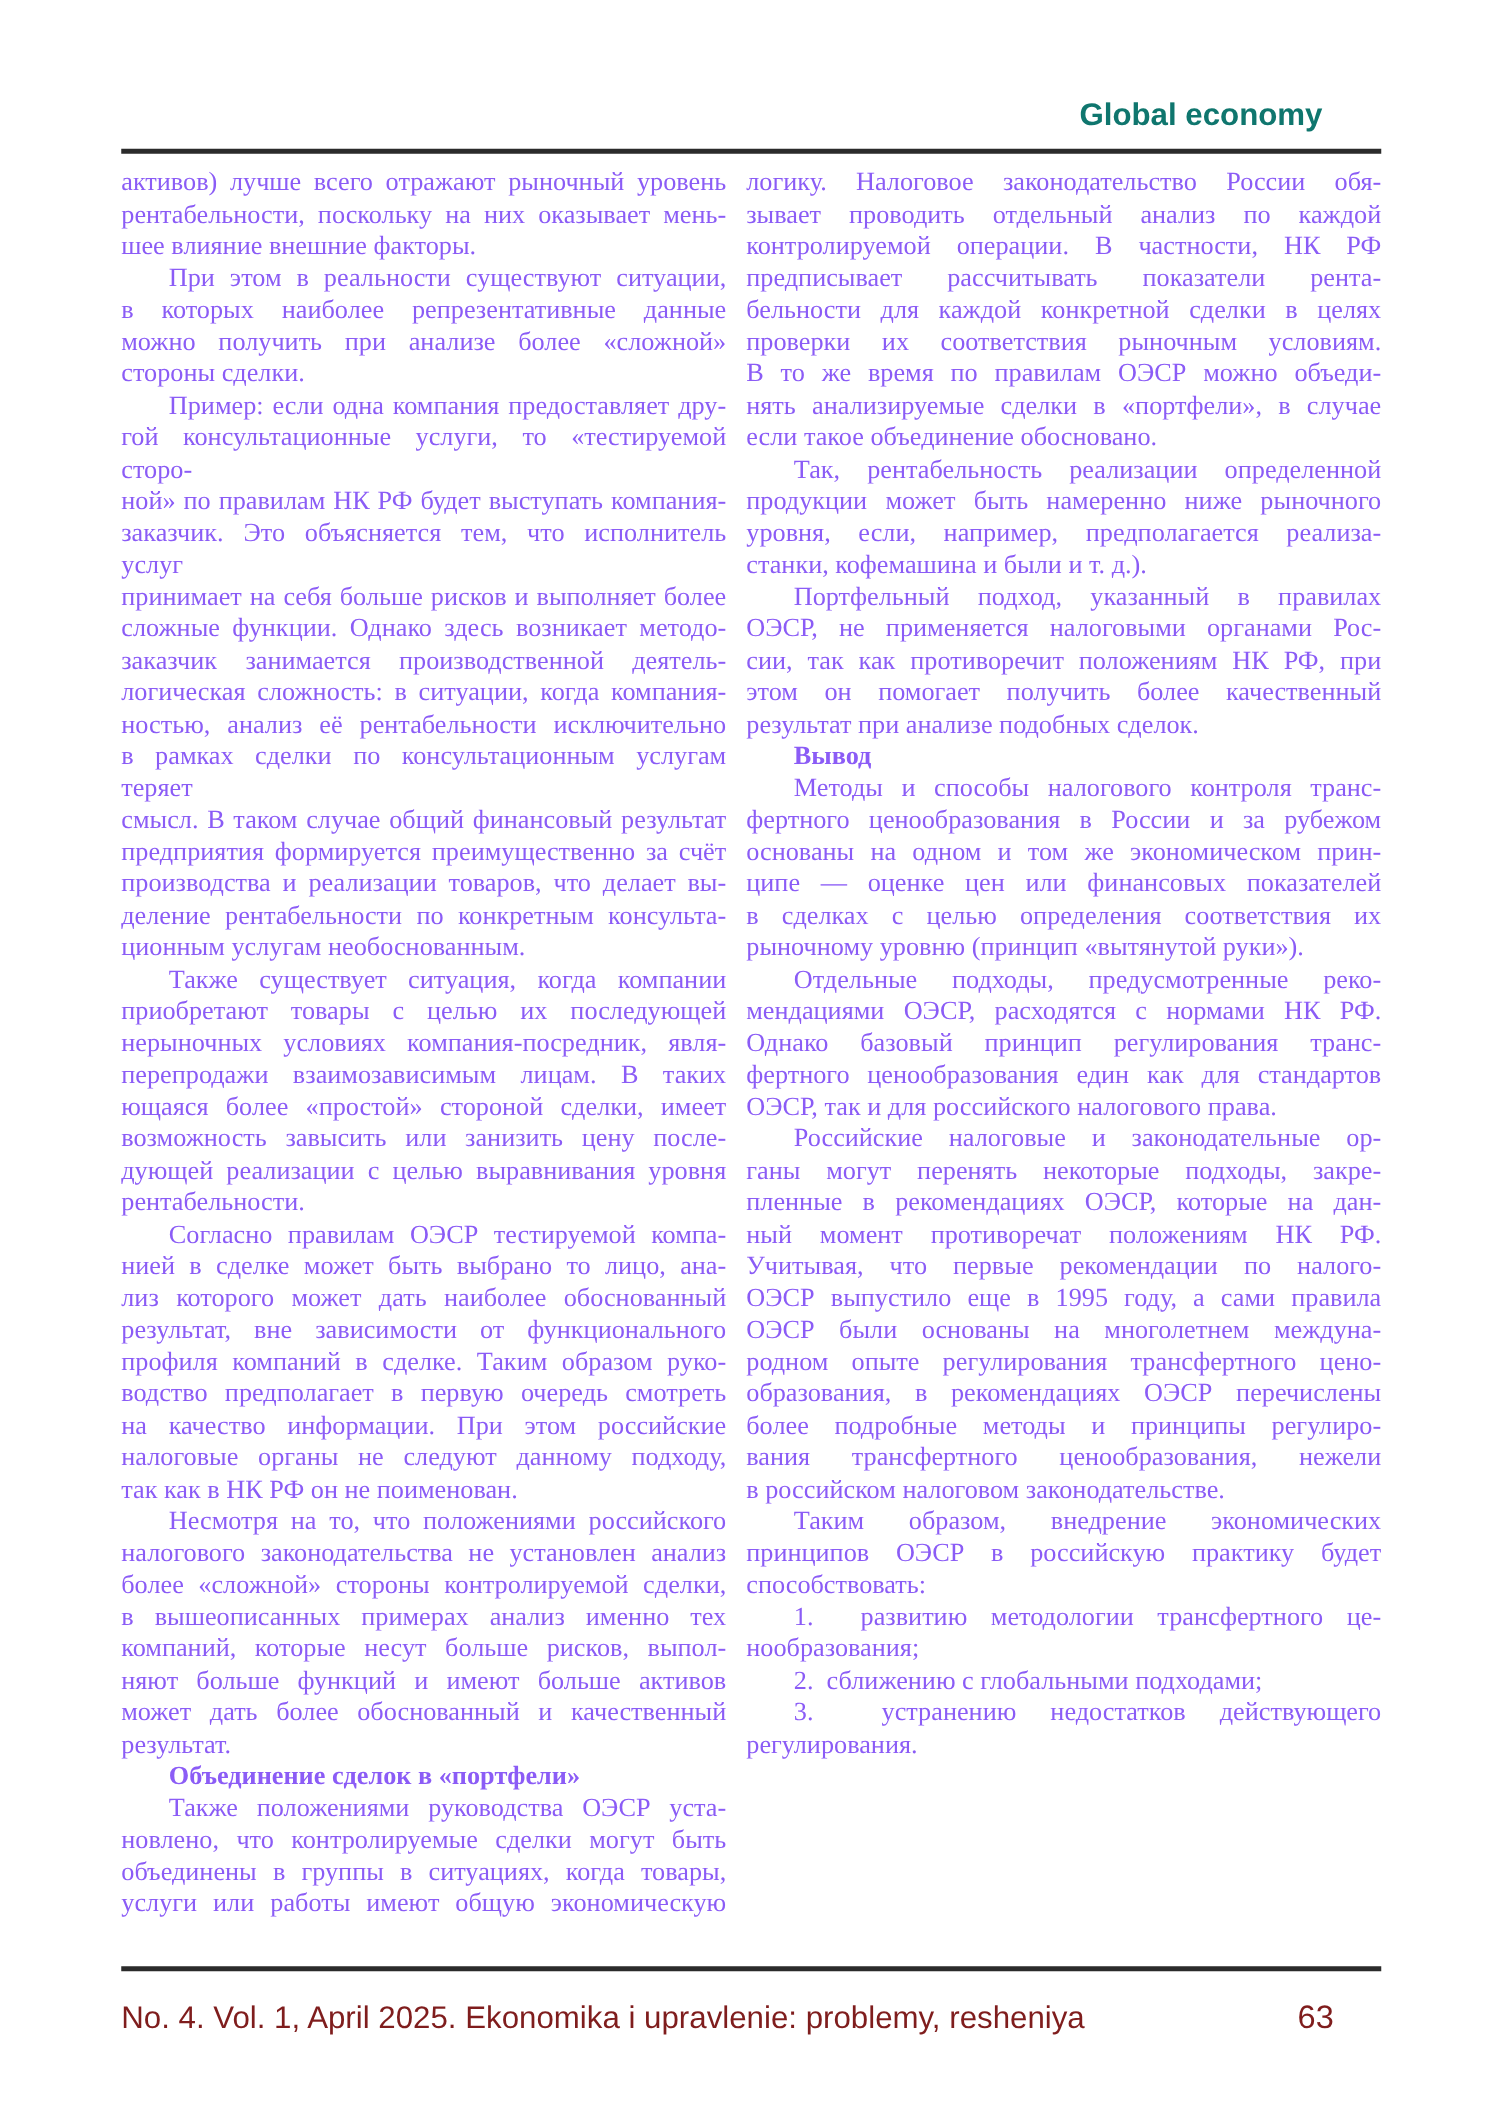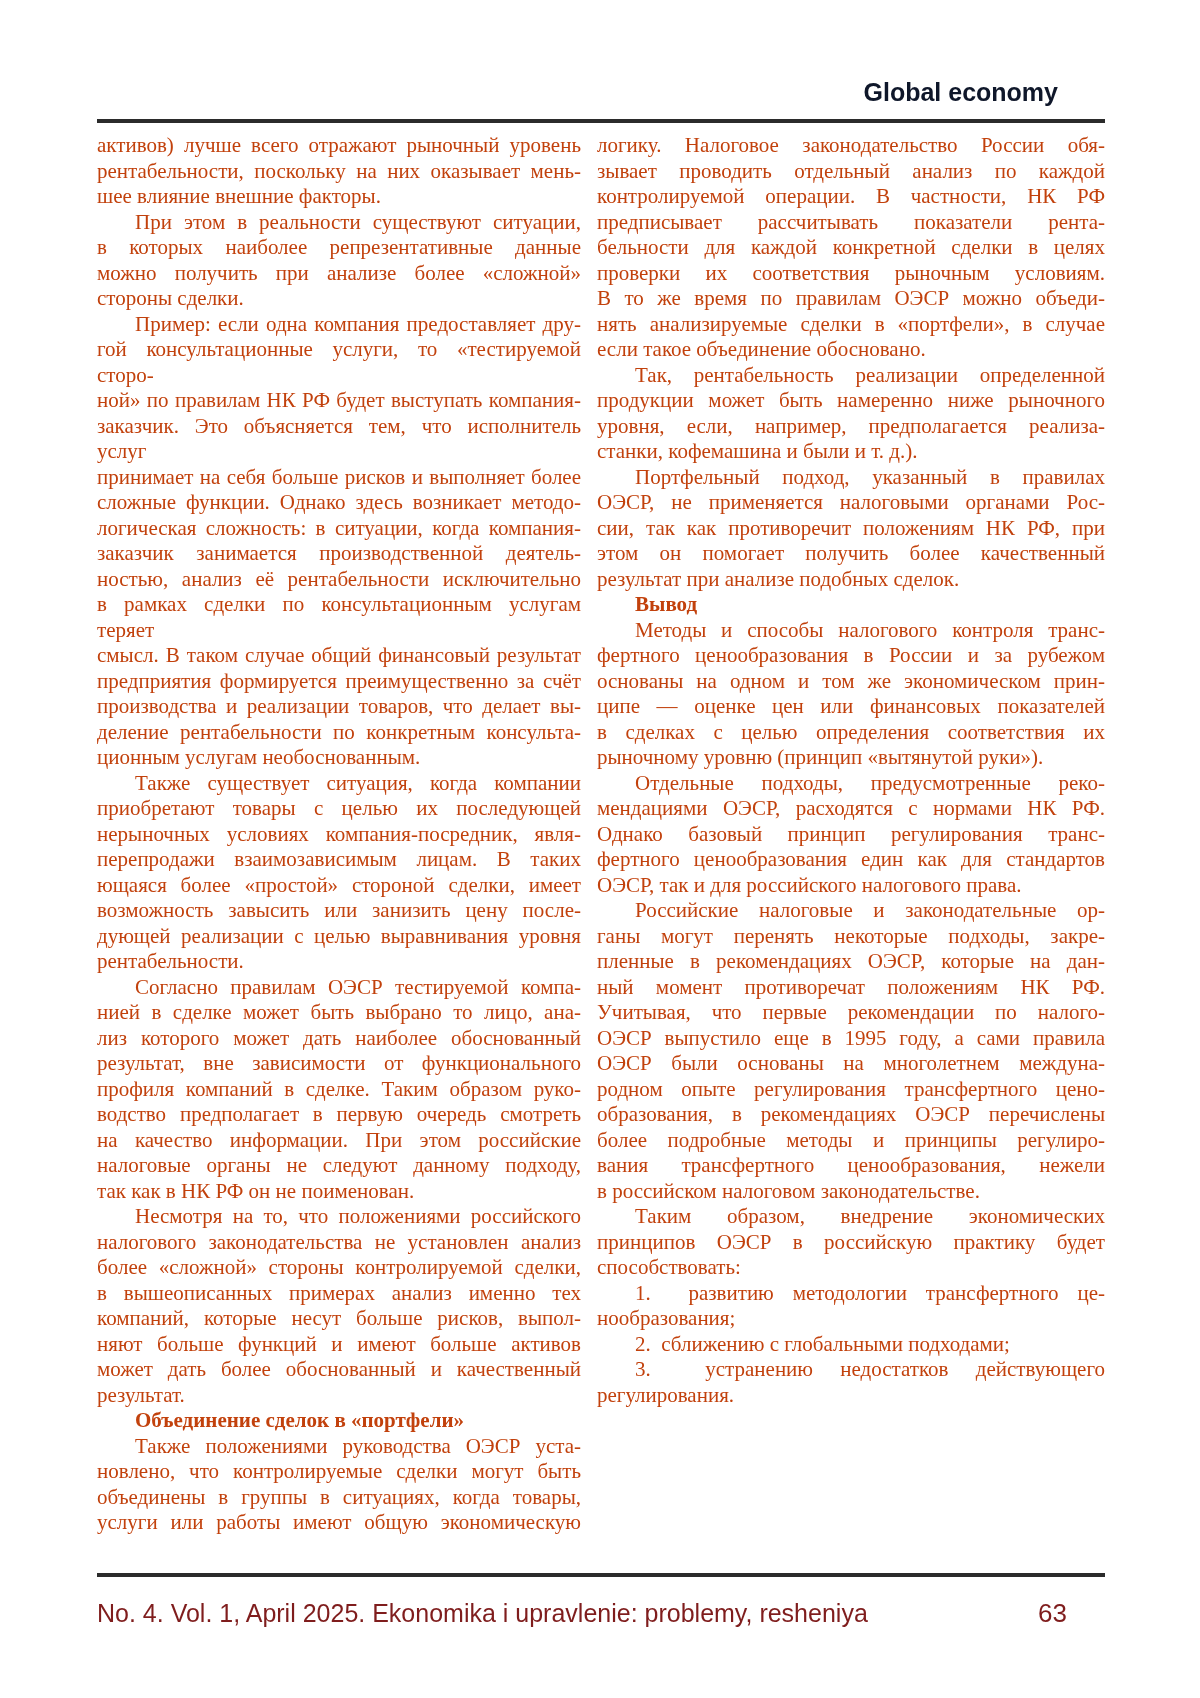--- a/index.html
+++ b/index.html
@@ -12,21 +12,21 @@
     font-family: "Liberation Serif", serif;
     color: #1a1a1a;
   }
   .header-title {
     position: absolute;
     top: 78px;
     right: 142px;
     font-family: "Liberation Sans", sans-serif;
     font-size: 25px;
     font-weight: 700;
-    color: #0f172a;
+    color: #0f766e;
     white-space: nowrap;
   }
   .rule {
     position: absolute;
     left: 97px;
     width: 1008px;
     height: 4px;
     background: #2b2b2b;
   }
   .rule-top { top: 119px; }
@@ -35,21 +35,21 @@
     position: absolute;
     top: 133px;
     left: 97px;
     width: 1008px;
     display: flex;
     gap: 16px;
   }
   .col {
     font-size: 21px;
     line-height: 25.5px;
-    color: #c2410c;
+    color: #8b5cf6;
   }
   .col-left  { width: 484px; }
   .col-right { width: 508px; }
   .line {
     text-align: justify;
     text-align-last: justify;
     white-space: normal;
   }
   .line.endline { text-align-last: left; }
   .line.indent { text-indent: 38px; }
@@ -83,22 +83,22 @@
         <div class="line indent">При этом в реальности существуют ситуации,</div>
         <div class="line">в которых наиболее репрезентативные данные</div>
         <div class="line">можно получить при анализе более «сложной»</div>
         <div class="line endline">стороны сделки.</div>
         <div class="line indent">Пример: если одна компания предоставляет дру-</div>
         <div class="line">гой консультационные услуги, то «тестируемой сторо-</div>
         <div class="line">ной» по правилам НК РФ будет выступать компания-</div>
         <div class="line">заказчик. Это объясняется тем, что исполнитель услуг</div>
         <div class="line">принимает на себя больше рисков и выполняет более</div>
         <div class="line">сложные функции. Однако здесь возникает методо-</div>
+        <div class="line">заказчик занимается производственной деятель-</div>
         <div class="line">логическая сложность: в ситуации, когда компания-</div>
-        <div class="line">заказчик занимается производственной деятель-</div>
         <div class="line">ностью, анализ её рентабельности исключительно</div>
         <div class="line">в рамках сделки по консультационным услугам теряет</div>
         <div class="line">смысл. В таком случае общий финансовый результат</div>
         <div class="line">предприятия формируется преимущественно за счёт</div>
         <div class="line">производства и реализации товаров, что делает вы-</div>
         <div class="line">деление рентабельности по конкретным консульта-</div>
         <div class="line endline">ционным услугам необоснованным.</div>
         <div class="line indent">Также существует ситуация, когда компании</div>
         <div class="line">приобретают товары с целью их последующей</div>
         <div class="line">нерыночных условиях компания-посредник, явля-</div>

